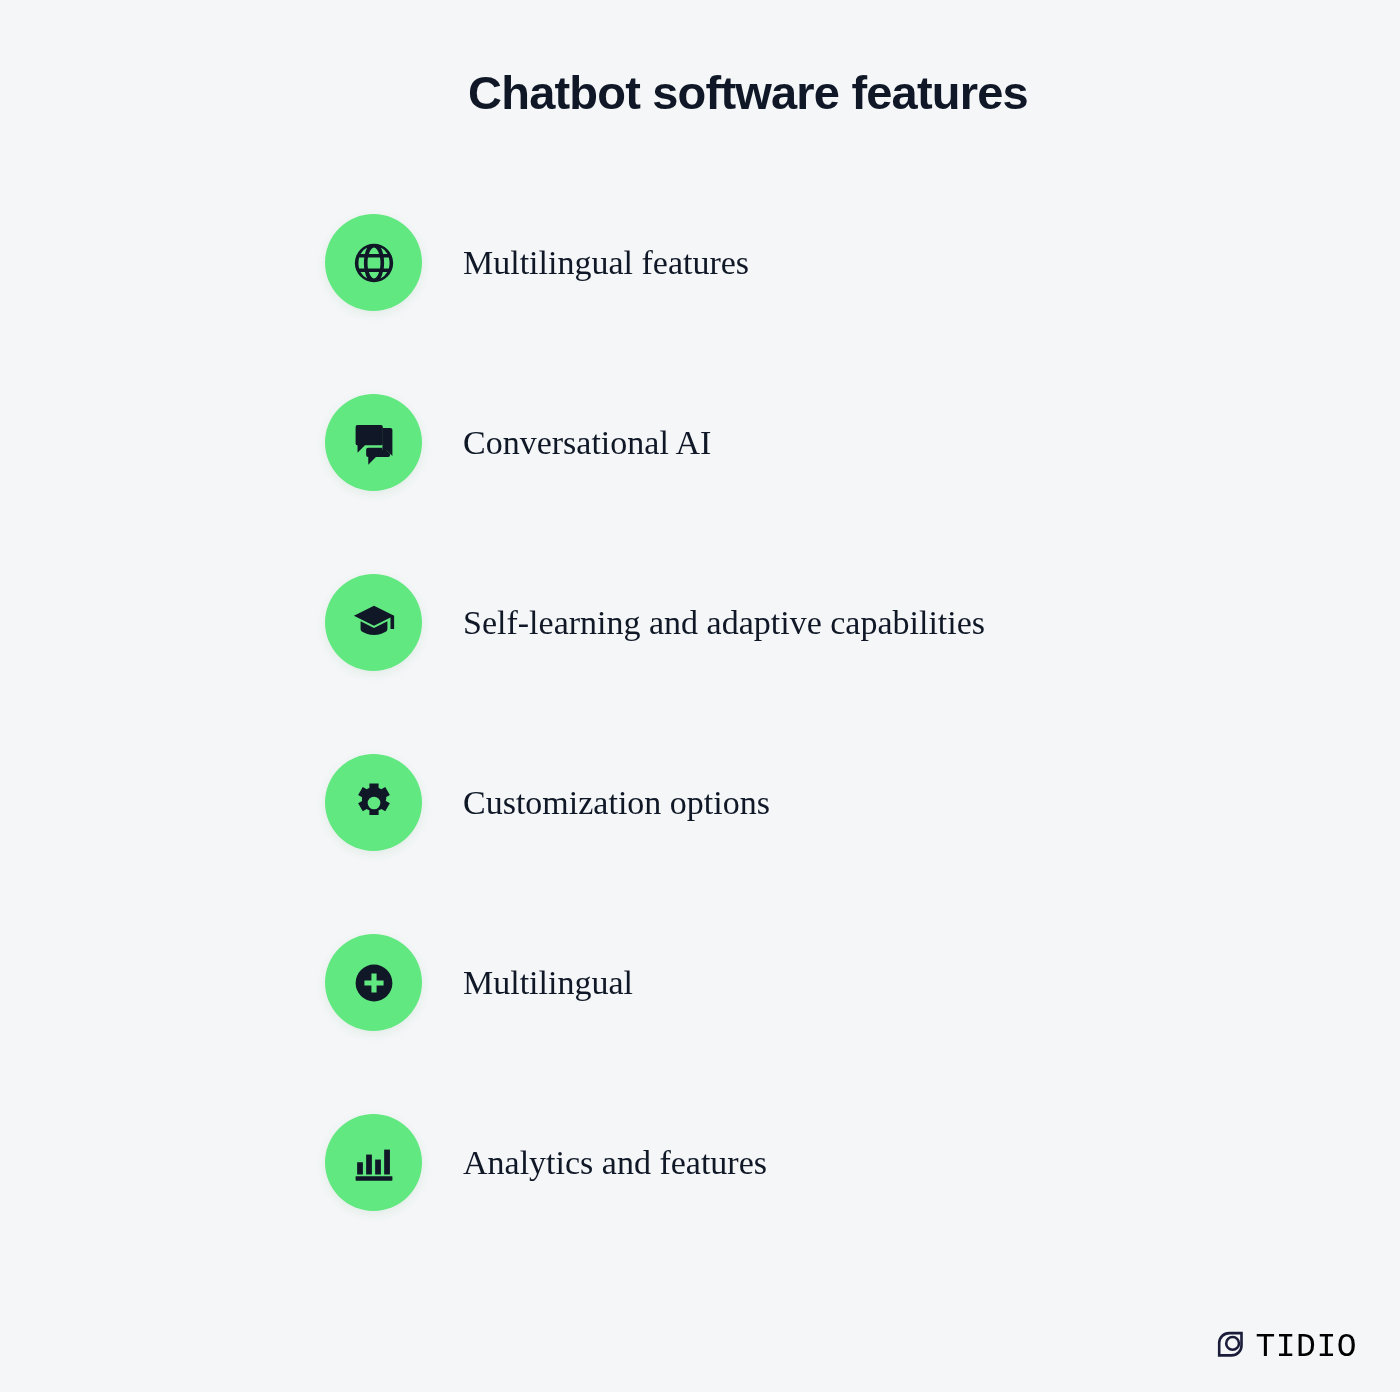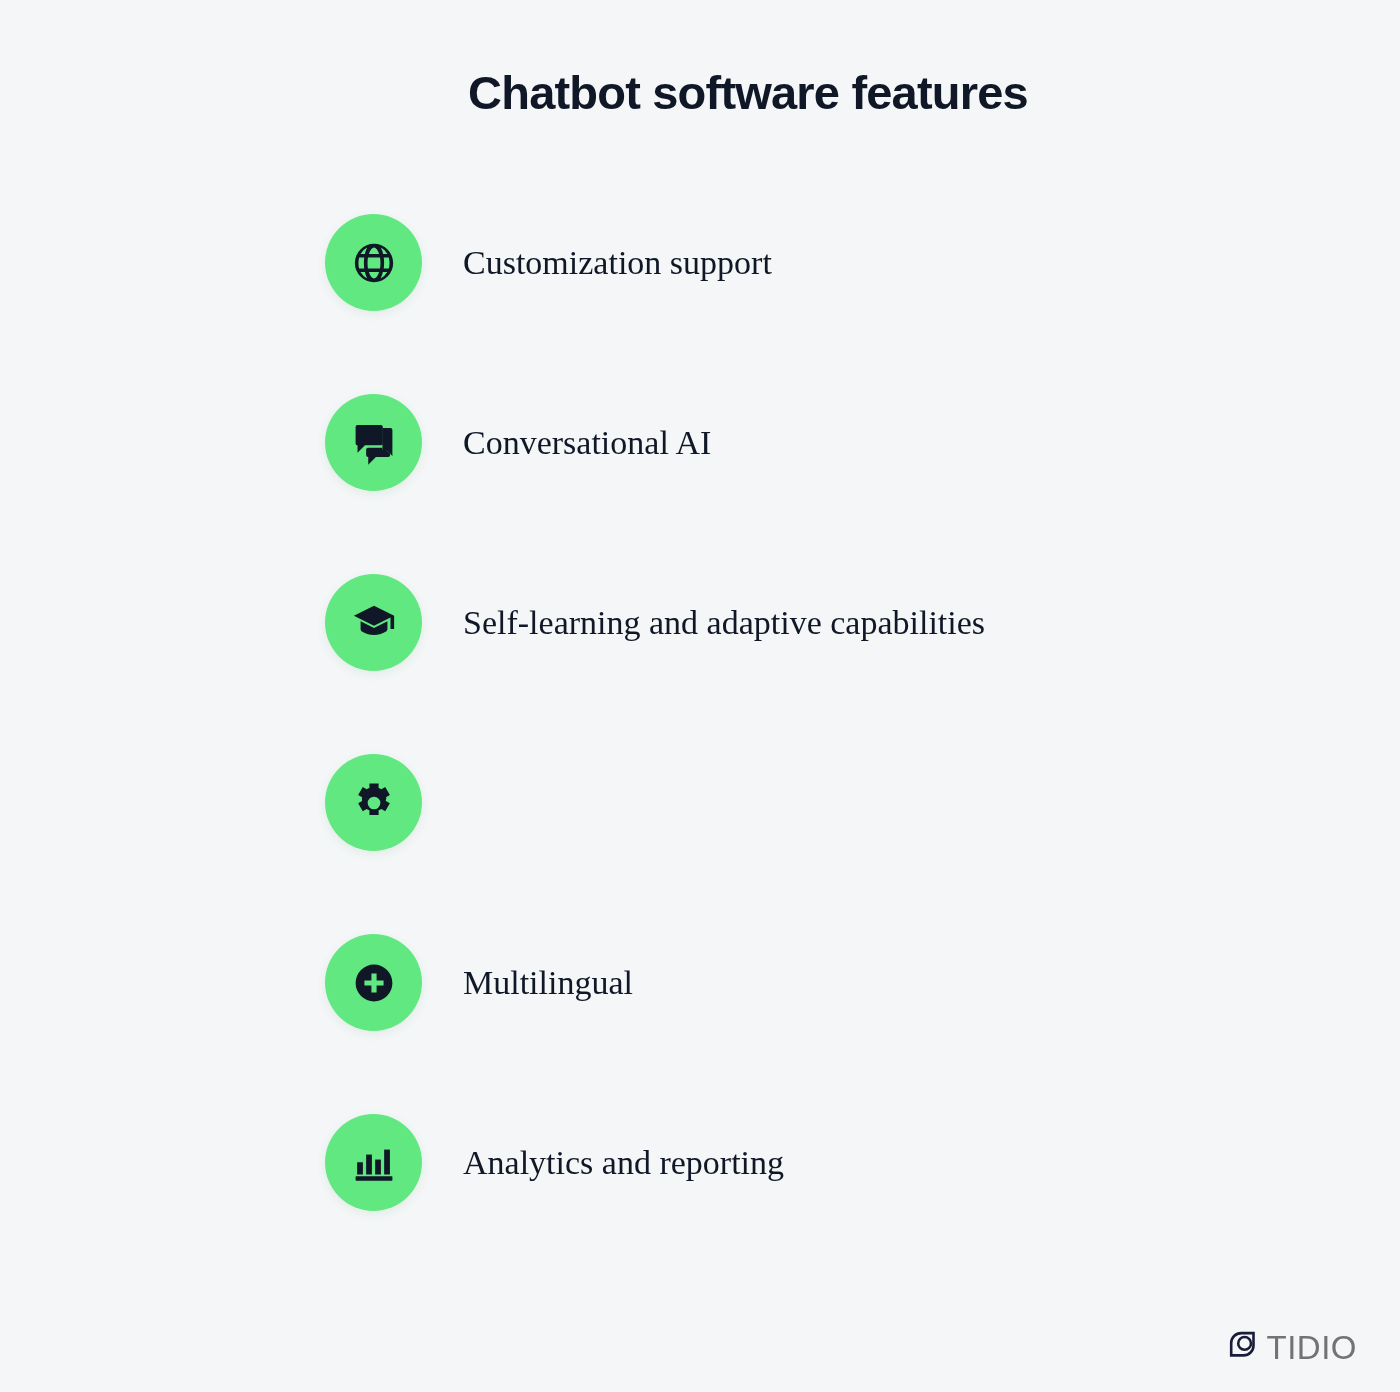--- a/index.html
+++ b/index.html
@@ -94,44 +94,44 @@
     align-items: center;
     height: 44px;
   }
   .logo-mark {
     display: block;
     width: 36px;
     height: 36px;
     margin-right: 4px;
   }
   .logo-word {
-    font-family: Liberation Sans, sans-serif;
+    font-family: Liberation Mono, monospace;
     font-size: 33px;
     line-height: 36px;
     letter-spacing: 0.5px;
-    color: #737373;
+    color: #000000;
     font-weight: 400;
   }
 </style>
 </head>
 <body>
 
 <div class="infographic">
 
   <div class="title">Chatbot software features</div>
 
   <ul class="feature-list">
 
     <li class="feature-row">
       <span class="icon-badge">
         <svg viewBox="0 0 24 24" aria-hidden="true">
           <path fill="#101828" d="M12 2a10 10 0 1 0 0 20 10 10 0 0 0 0-20Zm0 1.9c.93 0 2.03 1.2 2.66 3.35H9.34C9.97 5.1 11.07 3.9 12 3.9ZM8.85 9.15h6.3c.14.88.22 1.83.22 2.85s-.08 1.97-.22 2.85h-6.3A19.4 19.4 0 0 1 8.63 12c0-1.02.08-1.97.22-2.85Zm-1.93 0c-.13.9-.2 1.86-.2 2.85s.07 1.95.2 2.85H4.25A8.1 8.1 0 0 1 3.9 12c0-1 .13-1.96.35-2.85h3.67Zm10.16 0h2.67c.22.89.35 1.85.35 2.85s-.13 1.96-.35 2.85h-2.67c.13-.9.2-1.86.2-2.85s-.07-1.95-.2-2.85Zm1.97-1.9h-2.3a13.3 13.3 0 0 0-1.2-3.35 8.14 8.14 0 0 1 3.5 3.35ZM8.45 3.9A13.3 13.3 0 0 0 7.25 7.25H4.95a8.14 8.14 0 0 1 3.5-3.35Zm-3.5 12.85h2.3c.3 1.29.7 2.43 1.2 3.35a8.14 8.14 0 0 1-3.5-3.35Zm4.39 0h5.32C14.03 18.9 12.93 20.1 12 20.1s-2.03-1.2-2.66-3.35Zm7.29 0h2.3a8.14 8.14 0 0 1-3.5 3.35c.5-.92.9-2.06 1.2-3.35Z"></path>
         </svg>
       </span>
-      <span class="feature-label">Customization support</span>
+      <span class="feature-label">Multilingual features</span>
     </li>
 
     <li class="feature-row">
       <span class="icon-badge">
         <svg viewBox="0 0 24 24" aria-hidden="true">
           <path fill="#101828" d="M16.4 4.2h4.2a1 1 0 0 1 1 1v13.6l-3.1-3.1h-2.1V4.2Z"></path>
           <path fill="#101828" d="M3.4 2.6h12.2a1 1 0 0 1 1 1v8.6a1 1 0 0 1-1 1H7.3l-3.9 3.9v-3.9H3.4a1 1 0 0 1-1-1V3.6a1 1 0 0 1 1-1Z"></path>
           <path fill="#101828" d="M9 14.5h7.4v1.2h2.1l1.9 1.9v.7a1 1 0 0 1-1 1H13l-4 4v-4h-.1a1 1 0 0 1-1-1v-2.8a1 1 0 0 1 1-1H9Z"></path>
         </svg>
       </span>
@@ -147,20 +147,21 @@
       </span>
       <span class="feature-label">Self-learning and adaptive capabilities</span>
     </li>
 
     <li class="feature-row">
       <span class="icon-badge">
         <svg viewBox="0 0 24 24" aria-hidden="true">
           <path fill="#101828" fill-rule="evenodd" d="M9.6 1.8h4.8v2.36c.5.17.98.4 1.42.68l2.05-1.18 2.4 4.16-2.05 1.18c.5.34.08.67.08 1s-.3.66-.08 1l2.05 1.18-2.4 4.16-2.05-1.18c-.44.29-.91.51-1.42.68v2.38H9.6v-2.38a6.1 6.1 0 0 1-1.42-.68l-2.05 1.18-2.4-4.16 2.05-1.18a6.3 6.3 0 0 1 0-2l-2.05-1.18 2.4-4.16 2.05 1.18c.44-.29.91-.51 1.42-.68V1.8Zm2.4 6.9a3.3 3.3 0 1 0 0 6.6 3.3 3.3 0 0 0 0-6.6Z" clip-rule="evenodd"></path>
         </svg>
       </span>
+      <span class="feature-label">Customization options</span>
     </li>
 
     <li class="feature-row">
       <span class="icon-badge">
         <svg viewBox="0 0 24 24" aria-hidden="true">
           <path fill="#101828" fill-rule="evenodd" d="M12 2.4a9.6 9.6 0 1 0 0 19.2 9.6 9.6 0 0 0 0-19.2Zm1.35 4.6h-2.7v3.65H7v2.7h3.65V17h2.7v-3.65H17v-2.7h-3.65V7Z" clip-rule="evenodd"></path>
         </svg>
       </span>
       <span class="feature-label">Multilingual</span>
     </li>
@@ -168,21 +169,21 @@
     <li class="feature-row">
       <span class="icon-badge">
         <svg viewBox="0 0 24 24" aria-hidden="true">
           <rect fill="#101828" x="3.2" y="11.6" width="3" height="6.4"></rect>
           <rect fill="#101828" x="7.9" y="7.6" width="3" height="10.4"></rect>
           <rect fill="#101828" x="12.6" y="10.2" width="3" height="7.8"></rect>
           <rect fill="#101828" x="17.3" y="5.0" width="3" height="13"></rect>
           <rect fill="#101828" x="2.4" y="18.9" width="19.2" height="2.3" rx="0.3"></rect>
         </svg>
       </span>
-      <span class="feature-label">Analytics and reporting</span>
+      <span class="feature-label">Analytics and features</span>
     </li>
 
   </ul>
 
   <div class="logo">
     <svg class="logo-mark" viewBox="0 0 36 36">
       <path d="M4.2 13.1A10 10 0 0 1 14.2 3.1h12.3v12.3a10 10 0 0 1-10 10H4.2V13.1Z" fill="none" stroke="#1a1c3a" stroke-width="2.6" stroke-linejoin="miter"></path>
       <circle cx="17.6" cy="13.4" r="6.4" fill="none" stroke="#1a1c3a" stroke-width="2.6"></circle>
     </svg>
     <span class="logo-word">TIDIO</span>

